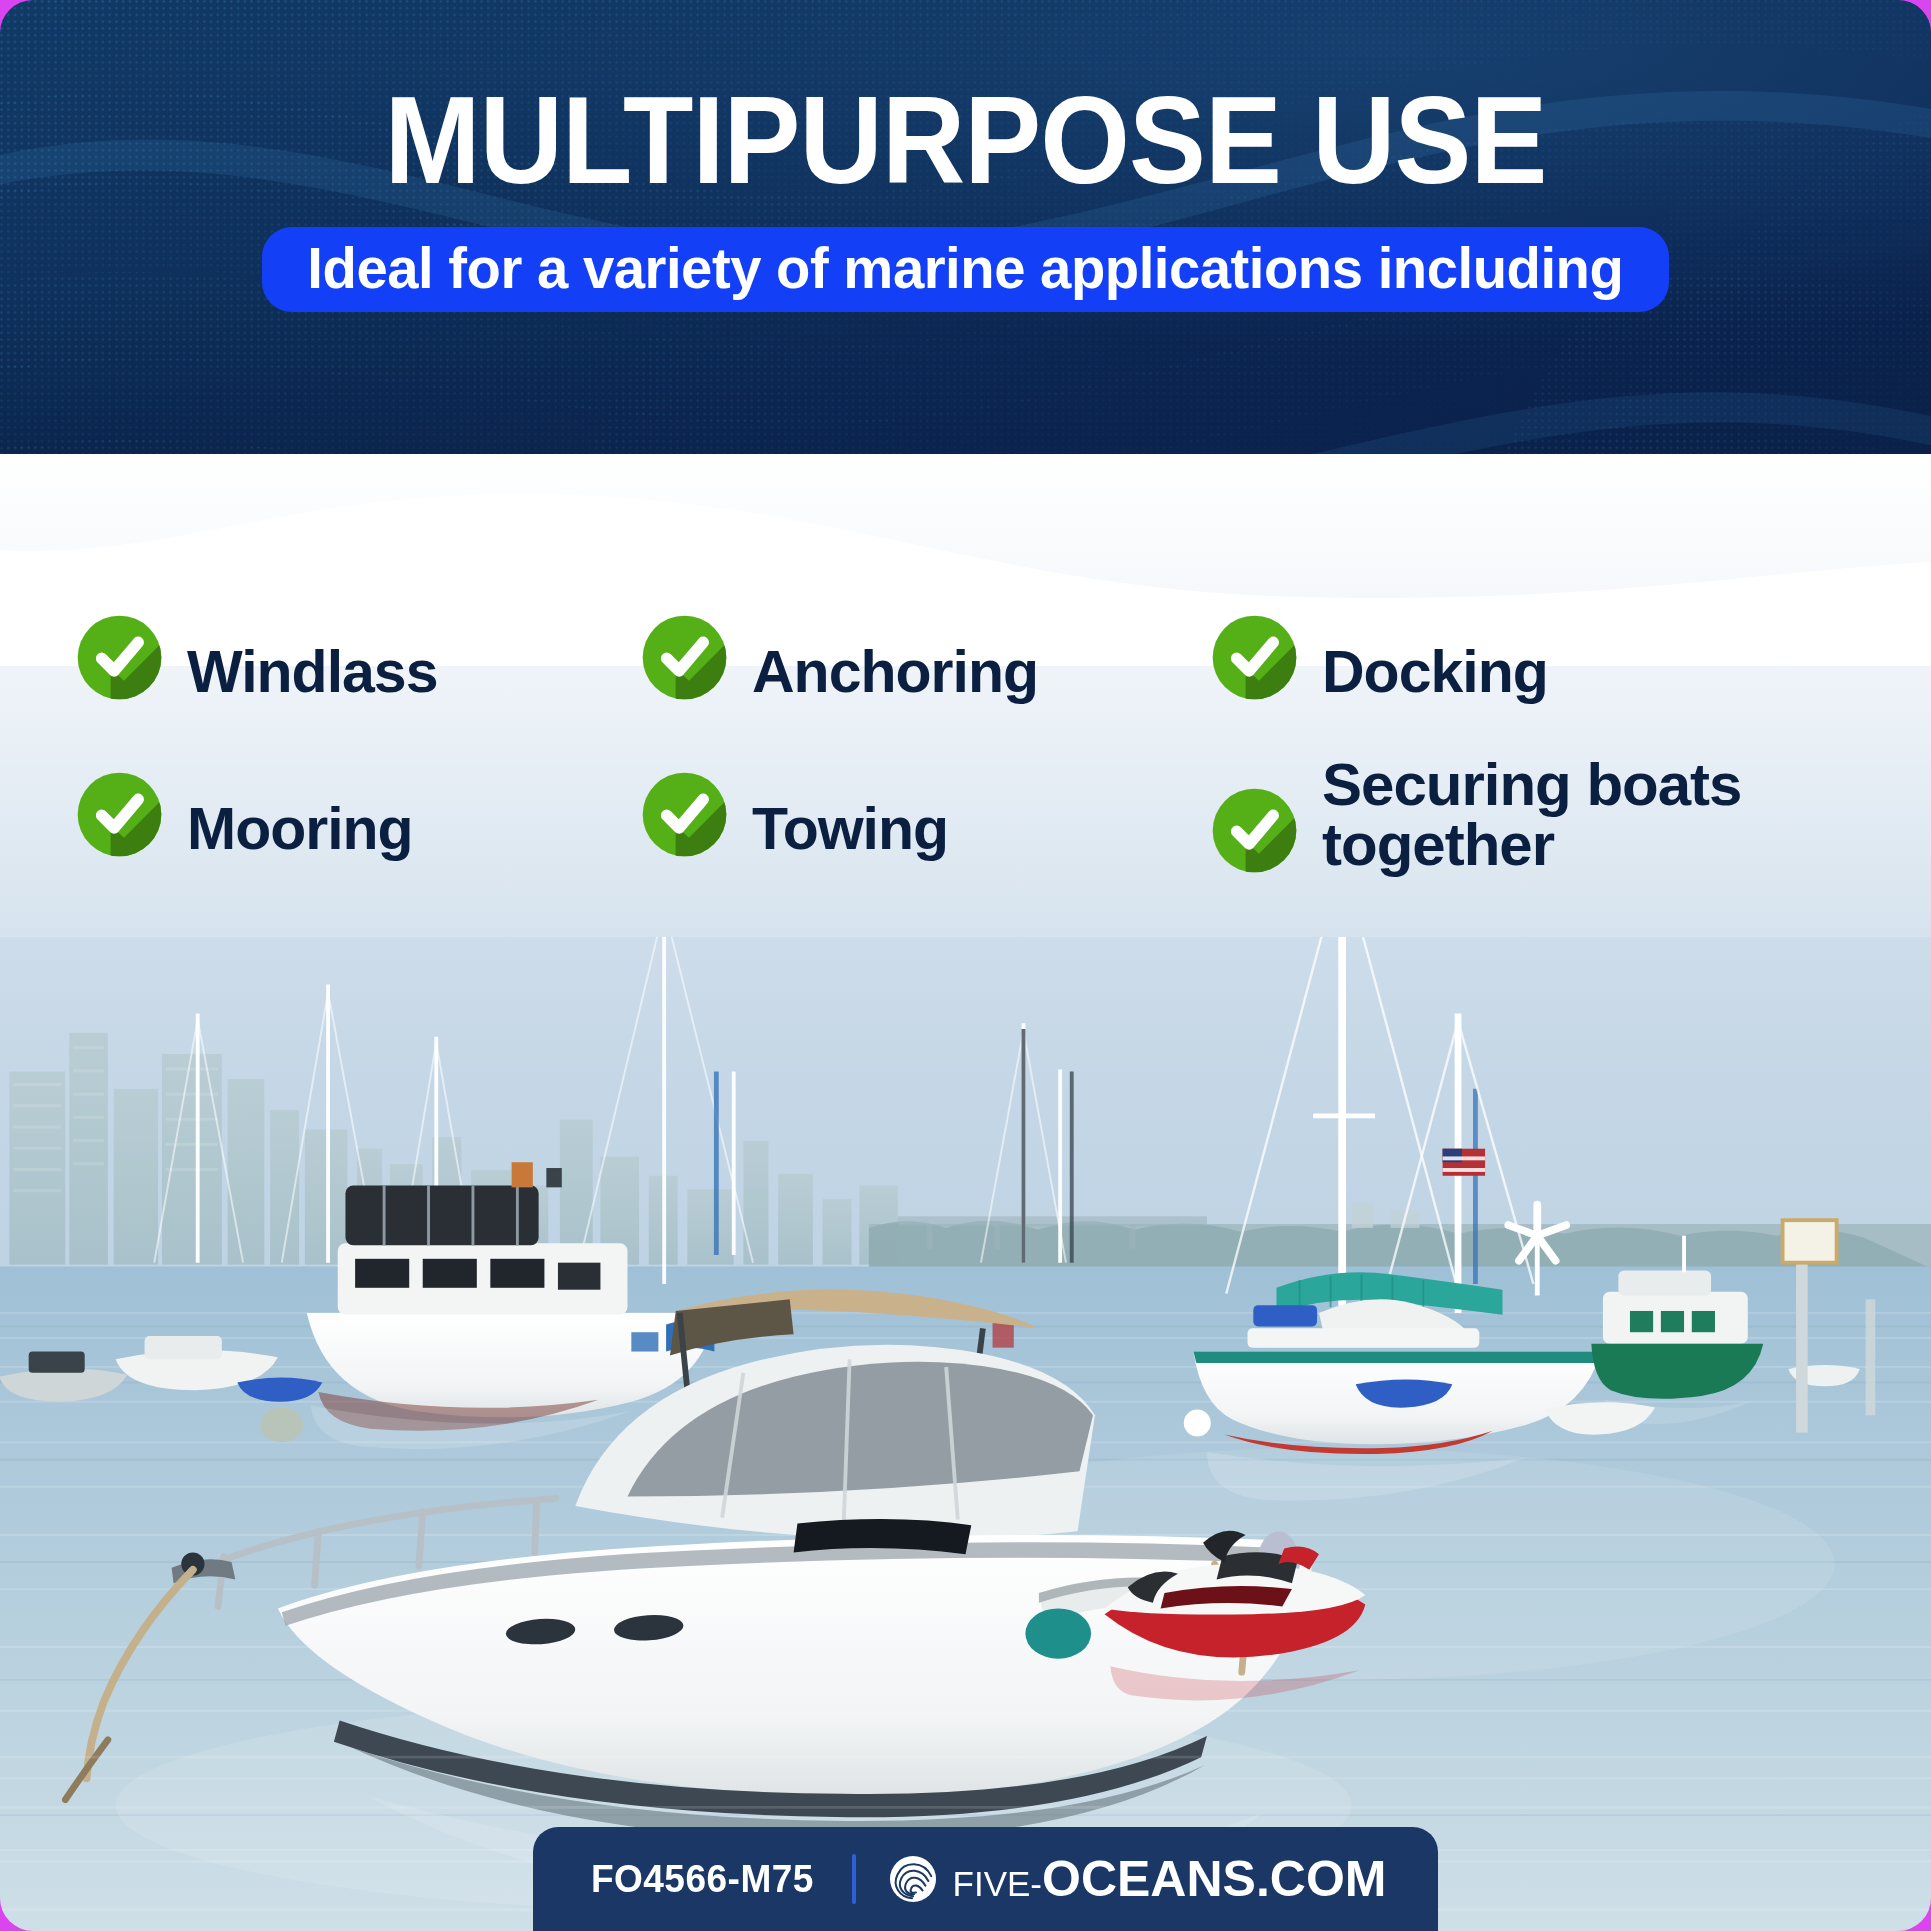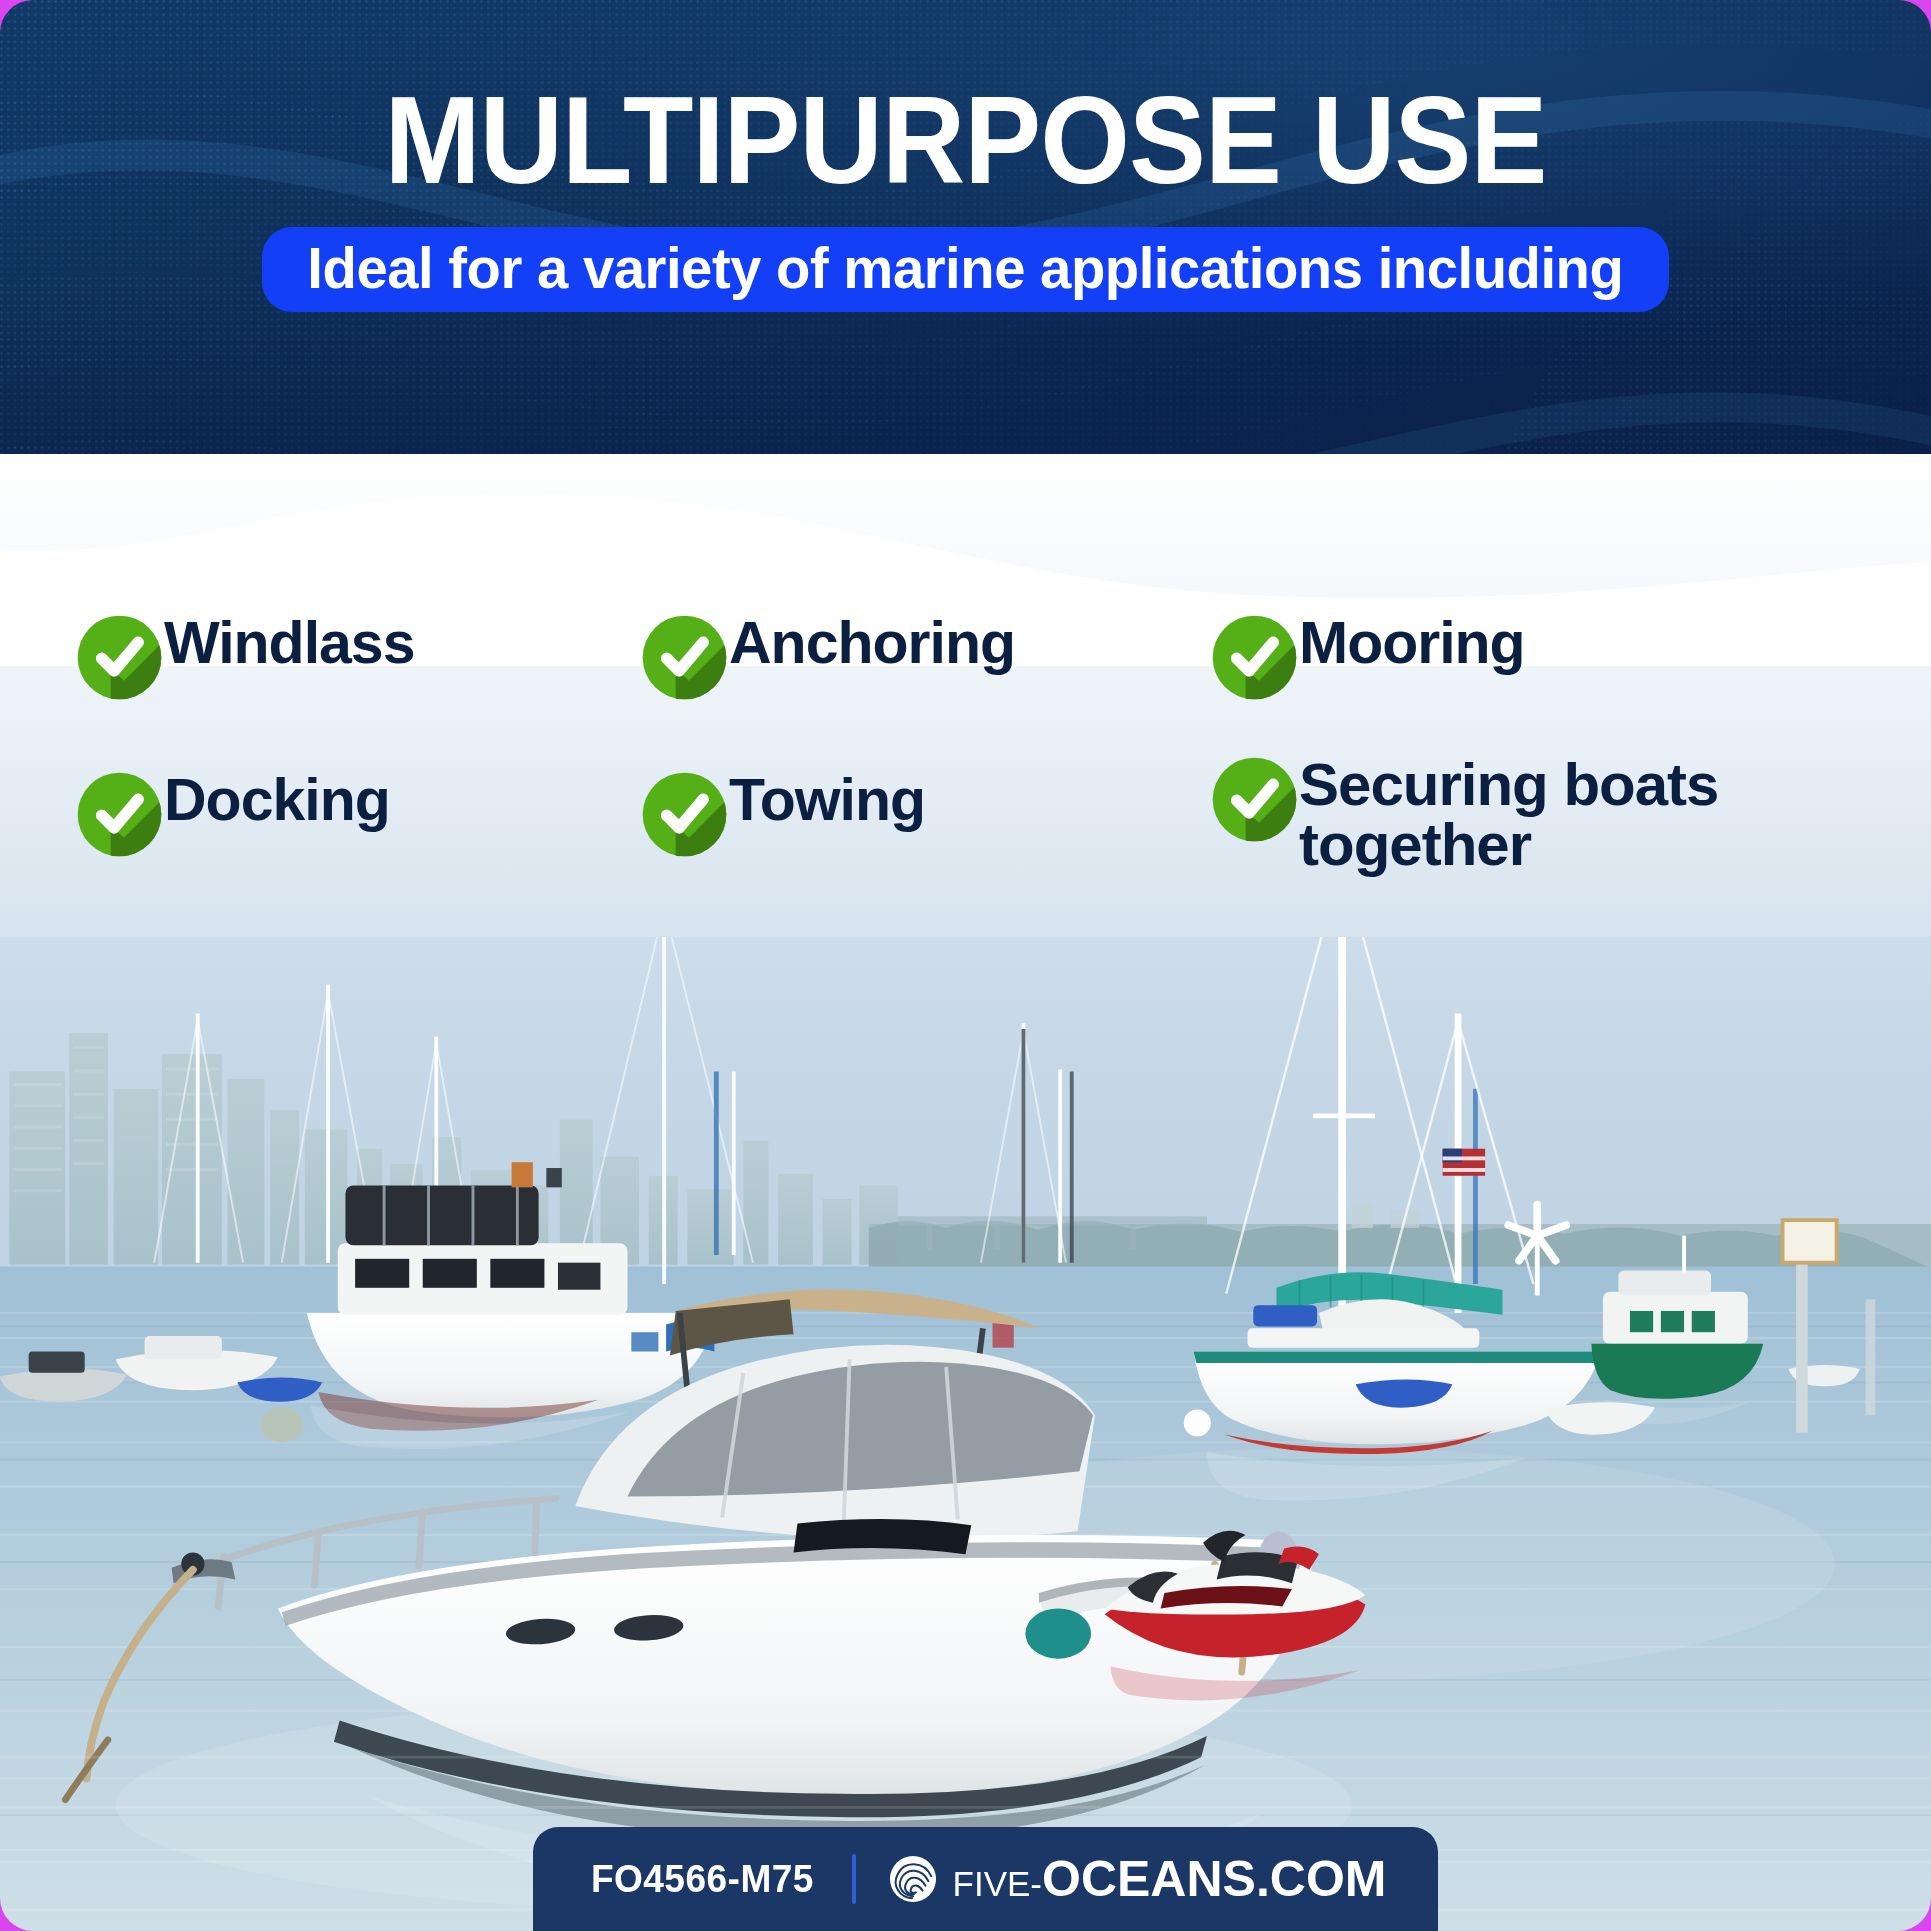--- a/index.html
+++ b/index.html
@@ -102,21 +102,22 @@
     z-index: 5;
     padding: 0 75px;
     display: grid;
     grid-template-columns: 565px 570px auto;
     grid-auto-rows: 157px;
     align-items: center;
     row-gap: 0;
   }
   .feature {
     display: flex;
-    align-items: flex-start;
+    align-items: flex-end;
+    gap: 23px;
   }
   .check-icon { flex: 0 0 auto; width: 89px; height: 89px; display: block; }
   .feature-label {
     color: #0B1F41;
     font-size: 59px;
     font-weight: 700;
     line-height: 1.02;
     letter-spacing: -1px;
     white-space: pre-line;
   }
@@ -267,47 +268,47 @@
               <path d="M40 62 L55 76 L100 31 L100 100 L40 100 Z" fill="#3A7A10" opacity="0.9"></path>
             </g>
           <path d="M30 51 L44 65 L71 33" fill="none" stroke="#ffffff" stroke-width="13" stroke-linecap="round" stroke-linejoin="round"></path>
         </svg>
         <div class="feature-label">Anchoring</div>
       </div>
 
       <div class="feature">
         <svg class="check-icon" viewBox="0 0 100 100">
           <defs>
+              <clipPath id="c2">
+                <circle cx="50" cy="50" r="47"></circle>
+              </clipPath>
+            </defs>
+          <circle cx="50" cy="50" r="47" fill="#55B017"></circle>
+          <g clip-path="url(#c2)">
+              <path d="M40 62 L55 76 L100 31 L100 100 L40 100 Z" fill="#3A7A10" opacity="0.9"></path>
+            </g>
+          <path d="M30 51 L44 65 L71 33" fill="none" stroke="#ffffff" stroke-width="13" stroke-linecap="round" stroke-linejoin="round"></path>
+        </svg>
+        <div class="feature-label">Docking</div>
+      </div>
+
+      <div class="feature">
+        <svg class="check-icon" viewBox="0 0 100 100">
+          <defs>
               <clipPath id="c3">
                 <circle cx="50" cy="50" r="47"></circle>
               </clipPath>
             </defs>
           <circle cx="50" cy="50" r="47" fill="#55B017"></circle>
           <g clip-path="url(#c3)">
               <path d="M40 62 L55 76 L100 31 L100 100 L40 100 Z" fill="#3A7A10" opacity="0.9"></path>
             </g>
           <path d="M30 51 L44 65 L71 33" fill="none" stroke="#ffffff" stroke-width="13" stroke-linecap="round" stroke-linejoin="round"></path>
         </svg>
         <div class="feature-label">Mooring</div>
-      </div>
-
-      <div class="feature">
-        <svg class="check-icon" viewBox="0 0 100 100">
-          <defs>
-              <clipPath id="c2">
-                <circle cx="50" cy="50" r="47"></circle>
-              </clipPath>
-            </defs>
-          <circle cx="50" cy="50" r="47" fill="#55B017"></circle>
-          <g clip-path="url(#c2)">
-              <path d="M40 62 L55 76 L100 31 L100 100 L40 100 Z" fill="#3A7A10" opacity="0.9"></path>
-            </g>
-          <path d="M30 51 L44 65 L71 33" fill="none" stroke="#ffffff" stroke-width="13" stroke-linecap="round" stroke-linejoin="round"></path>
-        </svg>
-        <div class="feature-label">Docking</div>
       </div>
 
       <div class="feature">
         <svg class="check-icon" viewBox="0 0 100 100">
           <defs>
               <clipPath id="c4">
                 <circle cx="50" cy="50" r="47"></circle>
               </clipPath>
             </defs>
           <circle cx="50" cy="50" r="47" fill="#55B017"></circle>

